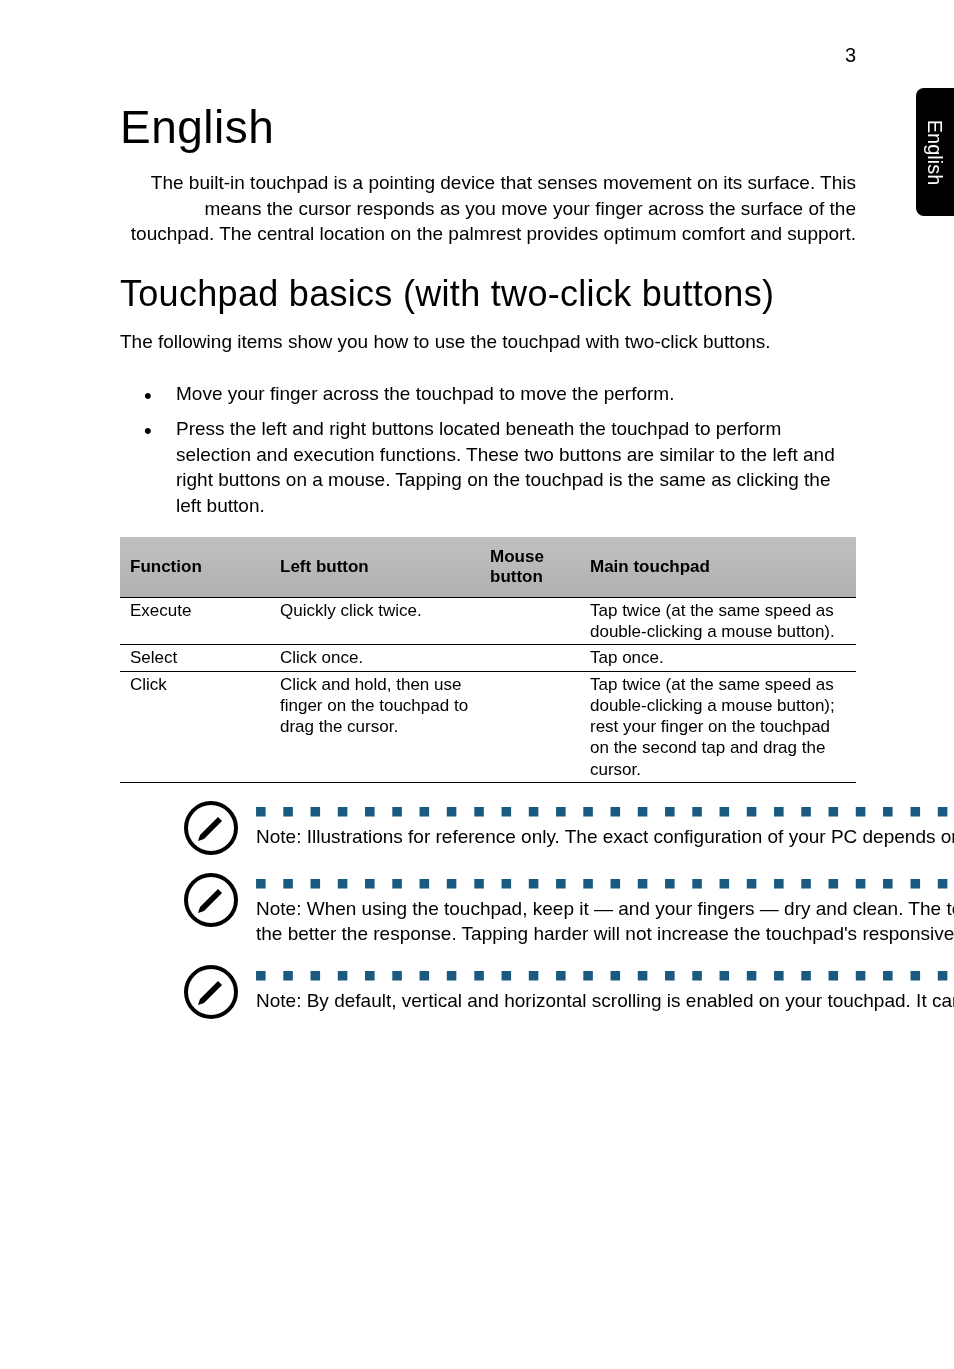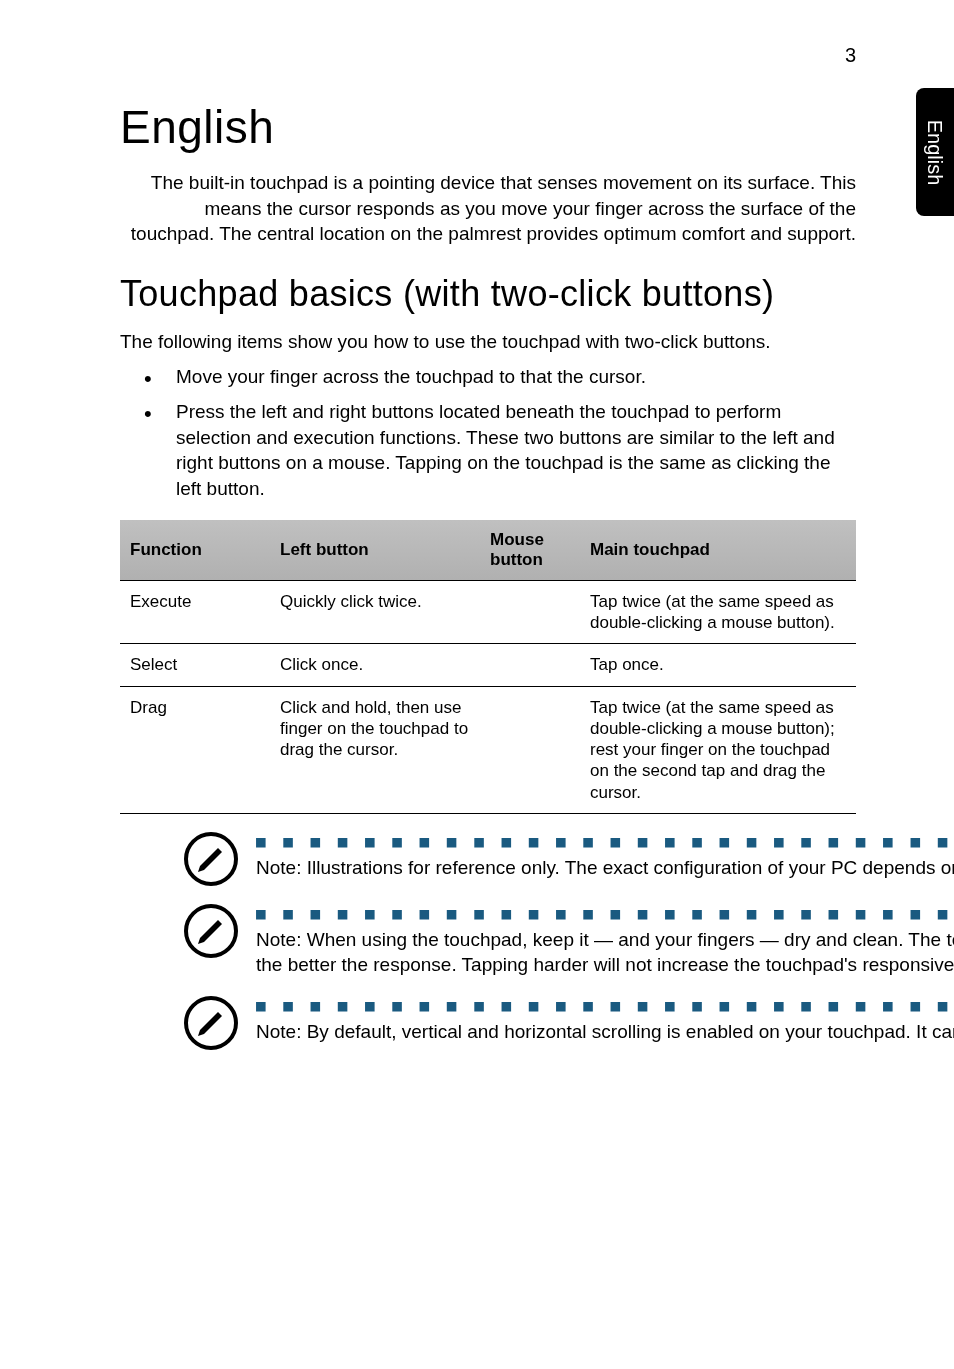--- a/index.html
+++ b/index.html
@@ -58,21 +58,21 @@
     h2 {
       font-size: 36px;
       font-weight: 400;
       margin-bottom: 14px;
       font-family: Arial, sans-serif;
       letter-spacing: 0.3px;
     }
     .subintro {
       font-size: 19px;
       line-height: 1.35;
-      margin-bottom: 9px;
+      margin-bottom: 26px;
       font-family: Arial, sans-serif;
     }
     ul.bullets {
       list-style: none;
       margin-bottom: 18px;
     }
     ul.bullets li {
       position: relative;
       padding-left: 56px;
       font-size: 19px;
@@ -98,21 +98,21 @@
       text-align: left;
       padding: 10px 10px;
       font-size: 17px;
       font-weight: 600;
       border-bottom: 1px solid #000;
     }
     th:first-child { width: 150px; }
     th:nth-child(2) { width: 210px; }
     th:nth-child(3) { width: 100px; }
     tbody td {
-      padding: 10px 10px;
+      padding: 2px 10px;
       font-size: 17px;
       vertical-align: top;
       border-bottom: 1px solid #000;
       line-height: 1.25;
     }
     .note-block {
       display: flex;
       margin: 18px 0 18px 64px;
       gap: 18px;
       align-items: flex-start;
@@ -154,21 +154,21 @@
 
 <h1>English</h1>
 
 <p class="intro">The built-in touchpad is a pointing device that senses movement on its surface. This means the cursor responds as you move your finger across the surface of the touchpad. The central location on the palmrest provides optimum comfort and support.</p>
 
 <h2>Touchpad basics (with two-click buttons)</h2>
 
 <p class="subintro">The following items show you how to use the touchpad with two-click buttons.</p>
 
 <ul class="bullets">
-  <li>Move your finger across the touchpad to that the cursor.</li>
+  <li>Move your finger across the touchpad to move the perform.</li>
   <li>Press the left and right buttons located beneath the touchpad to perform selection and execution functions. These two buttons are similar to the left and right buttons on a mouse. Tapping on the touchpad is the same as clicking the left button.</li>
 </ul>
 
 <table>
   <thead>
     <tr>
       <th>Function</th>
       <th>Left button</th>
       <th>Mouse button</th>
       <th>Main touchpad</th>
@@ -181,21 +181,21 @@
       <td></td>
       <td>Tap twice (at the same speed as double-clicking a mouse button).</td>
     </tr>
     <tr>
       <td>Select</td>
       <td>Click once.</td>
       <td></td>
       <td>Tap once.</td>
     </tr>
     <tr>
-      <td>Drag</td>
+      <td>Click</td>
       <td>Click and hold, then use finger on the touchpad to drag the cursor.</td>
       <td></td>
       <td>Tap twice (at the same speed as double-clicking a mouse button); rest your finger on the touchpad on the second tap and drag the cursor.</td>
     </tr>
   </tbody>
 </table>
 
 <div class="note-block">
   <div class="note-icon">
     <svg viewBox="0 0 54 54">

